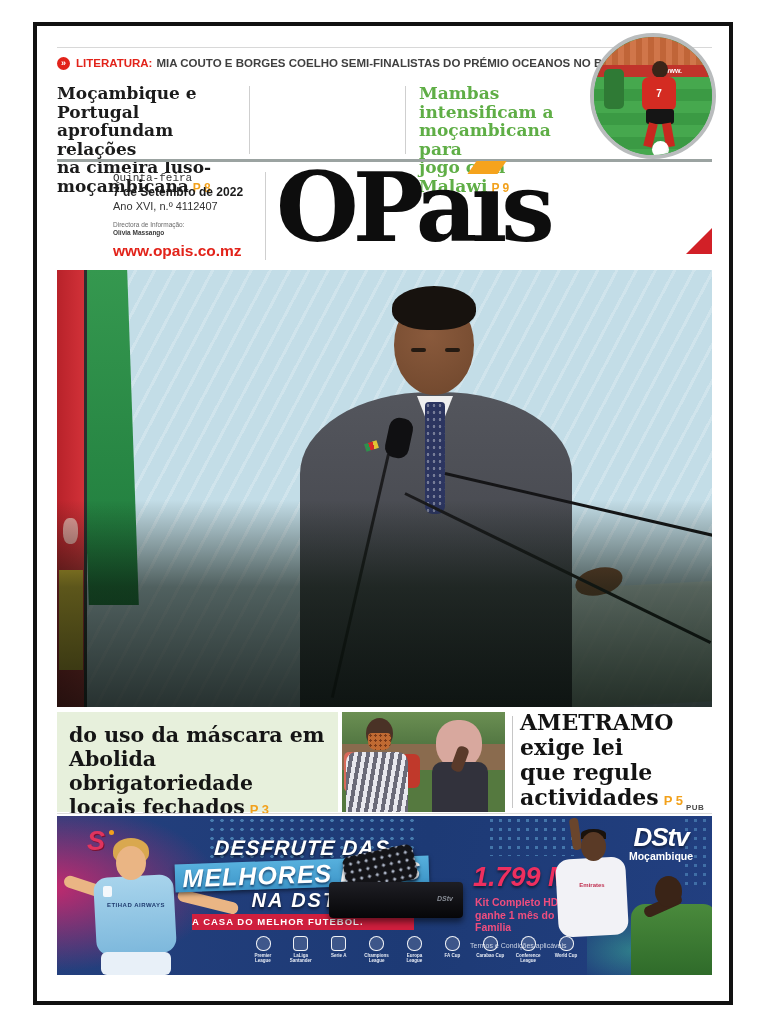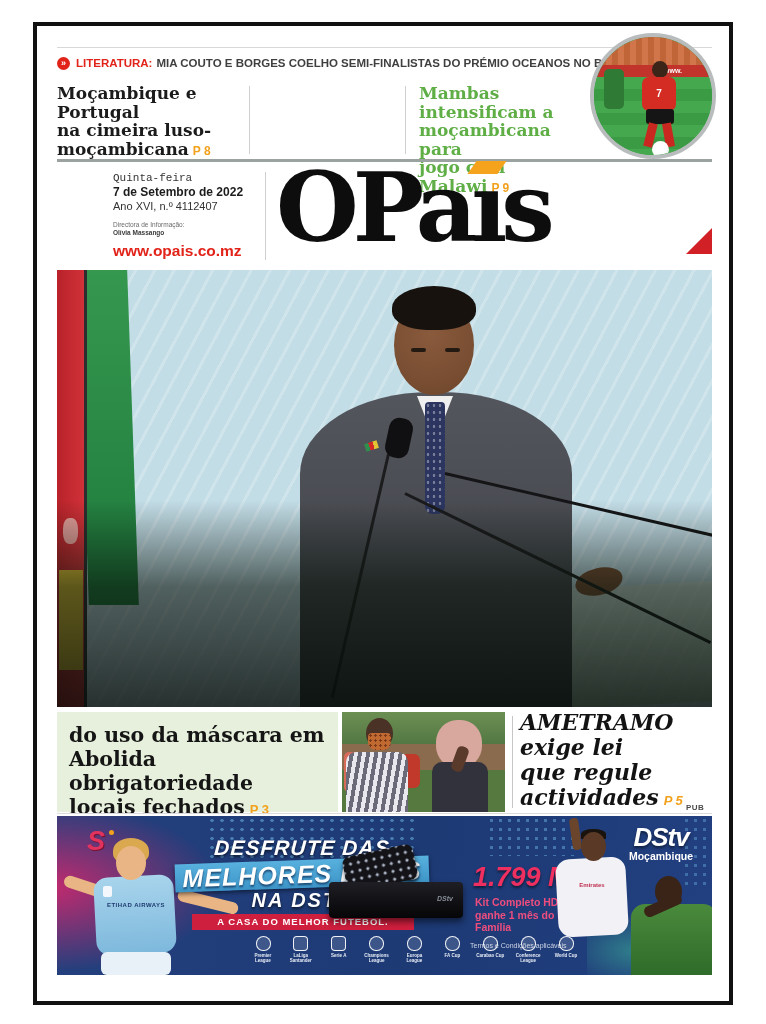--- a/index.html
+++ b/index.html
@@ -89,21 +89,21 @@
   .mp-wall { position:absolute; left:0; top:32px; width:163px; height:26px; background:#8a6b4e; }
   .mp-b1 { position:absolute; left:58px; top:42px; width:20px; height:34px; background:#c0392b; border-radius:6px; }
   .mp-b2 { position:absolute; left:2px; top:40px; width:16px; height:40px; background:#d86a5a; border-radius:5px; }
   .mp1-head { position:absolute; left:24px; top:6px; width:27px; height:31px; background:#4a3226; border-radius:50%; }
   .mp1-mask { position:absolute; left:26px; top:21px; width:23px; height:17px; background:#c06a32; background-image:radial-gradient(#7a3a1a 1px, transparent 1.4px); background-size:5px 5px; border-radius:4px 4px 8px 8px; }
   .mp1-body { position:absolute; left:4px; top:40px; width:62px; height:60px; background:repeating-linear-gradient(100deg,#e8e8ee 0 4px,#6a6a78 4px 8px); border-radius:10px 10px 0 0; }
   .mp2-scarf { position:absolute; left:94px; top:8px; width:46px; height:48px; background:#d8a89e; border-radius:46%; }
   .mp2-body { position:absolute; left:90px; top:50px; width:56px; height:50px; background:#32323c; border-radius:10px 10px 0 0; }
   .mp2-arm { position:absolute; left:112px; top:34px; width:12px; height:26px; background:#5a3a2a; border-radius:5px; transform:rotate(20deg); }
   .sb-vdiv { position:absolute; left:512px; top:716px; width:1px; height:92px; background:#c6c6c6; }
-  .story-right { position:absolute; left:520px; top:710px; width:180px; font-family:"DejaVu Serif", serif; font-weight:bold; font-size:22px; line-height:25px; color:#131313;font-style:italic; }
+  .story-right { position:absolute; left:520px; top:710px; width:180px; font-family:"DejaVu Serif", serif; font-weight:bold; font-size:22px; line-height:25px; color:#131313; }
 
   .rule-pub { position:absolute; left:57px; top:813px; width:655px; height:1px; background:#dcdcdc; }
   .pub { position:absolute; left:686px; top:803px; font-size:8px; font-weight:bold; color:#4a4a4a; letter-spacing:.5px; }
 
   
   .ad { position:absolute; left:57px; top:816px; width:655px; height:159px; background:linear-gradient(100deg,#24407e,#1d3a75 55%,#223f80); overflow:hidden; }
   .ad-dots1 { position:absolute; left:150px; top:0; width:210px; height:56px; background-image:radial-gradient(rgba(120,200,240,.75) 1.5px, transparent 2px); background-size:10px 9px; opacity:.6; }
   .ad-dots2 { position:absolute; left:430px; top:0; width:90px; height:40px; background-image:radial-gradient(rgba(120,200,240,.75) 1.5px, transparent 2px); background-size:9px 9px; opacity:.55; }
   .ad-dots3 { position:absolute; left:625px; top:0; width:30px; height:70px; background-image:radial-gradient(rgba(120,200,240,.7) 1.5px, transparent 2px); background-size:9px 9px; opacity:.5; }
   .ad-splash { position:absolute; left:0; top:0; width:170px; height:159px; background:radial-gradient(ellipse at -5% 45%, #c22a6e 0%, rgba(194,42,110,0) 68%); }
@@ -113,21 +113,21 @@
   .pl-arm-r { position:absolute; left:120px; top:80px; width:62px; height:12px; background:#eab584; border-radius:6px; transform:rotate(14deg); }
   .pl-hair { position:absolute; left:56px; top:22px; width:36px; height:26px; background:#d9a84f; border-radius:50% 50% 40% 40%; }
   .pl-head { position:absolute; left:59px; top:30px; width:30px; height:34px; background:#eab584; border-radius:50%; }
   .pl-torso { position:absolute; left:38px; top:60px; width:80px; height:78px; background:linear-gradient(180deg,#a8d4ec,#7db8dc); border-radius:14px; transform:rotate(-3deg); }
   .pl-badge { position:absolute; left:46px; top:70px; width:9px; height:11px; background:#f4f8fc; border-radius:2px; }
   .pl-jtext { position:absolute; left:48px; top:86px; width:62px; font-size:6px; font-weight:bold; color:#1e3a6e; text-align:center; line-height:7px; letter-spacing:.5px; }
   .pl-shorts { position:absolute; left:44px; top:136px; width:70px; height:23px; background:#e8f0f8; border-radius:6px; }
   .ad-l1 { position:absolute; left:130px; top:20px; width:230px; text-align:center; font-size:21px; font-weight:800; font-style:italic; color:#fff; letter-spacing:1px; transform:skewX(-4deg); text-shadow:0 2px 3px rgba(0,0,0,.65); white-space:nowrap; }
   .ad-strip { position:absolute; left:118px; top:44px; width:254px; height:28px; background:linear-gradient(180deg,#57b0dd,#3d95c8); transform:rotate(-2deg); box-shadow:0 2px 4px rgba(0,0,0,.5); text-align:center; font-size:25px; font-weight:800; font-style:italic; color:#fff; letter-spacing:1px; line-height:28px; text-shadow:0 2px 2px rgba(10,40,80,.7); white-space:nowrap; }
   .ad-l3 { position:absolute; left:130px; top:73px; width:230px; text-align:center; font-size:20px; font-weight:800; font-style:italic; color:#fff; letter-spacing:2px; text-shadow:0 2px 3px rgba(0,0,0,.65); white-space:nowrap; }
-  .ad-tag { position:absolute; left:135px; top:98px; width:222px; height:16px; background:#cf1f3e; text-align:center; font-size:9.5px; font-weight:bold; color:#fff; letter-spacing:1px; line-height:16px; white-space:nowrap; }
+  .ad-tag { position:absolute; left:135px; top:98px; width:222px; height:16px; background:#cf1f3e; text-align:left; font-size:9.5px; font-weight:bold; color:#fff; letter-spacing:1px; line-height:16px; white-space:nowrap; }
   .remote { position:absolute; left:287px; top:34px; width:72px; height:36px; background:#141418; border-radius:8px; transform:rotate(-12deg); background-image:radial-gradient(rgba(200,210,230,.85) 1.3px, transparent 1.8px); background-size:8px 8px; background-position:4px 4px; box-shadow:0 3px 5px rgba(0,0,0,.5); }
   .decoder { position:absolute; left:272px; top:66px; width:134px; height:36px; background:linear-gradient(180deg,#1e1e24,#060608); border-radius:4px; box-shadow:0 4px 6px rgba(0,0,0,.5); }
   .decoder-label { position:absolute; right:10px; top:13px; font-size:7px; color:#8a8f98; font-weight:bold; font-style:italic; }
   .ad-price { position:absolute; left:416px; top:46px; font-size:27px; font-weight:800; font-style:italic; color:#EE2F5F; text-shadow:0 2px 3px rgba(0,0,0,.55); white-space:nowrap; }
   .ad-offer { position:absolute; left:418px; top:80px; width:128px; font-size:10.5px; font-weight:bold; color:#ef4d7e; line-height:12.5px; }
   .ad-terms { position:absolute; left:413px; top:126px; width:140px; font-size:7px; color:#ccd4e4; }
   .dstv { position:absolute; left:548px; top:6px; width:112px; text-align:center; color:#fff; }
   .dstv-brand { font-size:26px; font-weight:800; font-style:italic; letter-spacing:-1px; text-shadow:0 2px 3px rgba(0,0,0,.5); }
   .dstv-region { font-size:10.5px; font-weight:bold; margin-top:-3px; }
   .pr1-arm { position:absolute; left:514px; top:2px; width:9px; height:32px; background:#6a452c; border-radius:4px; transform:rotate(-8deg); }
@@ -155,20 +155,21 @@
 
   <div class="banner">
     <div class="banner-icon">»</div>
     <span class="banner-label">LITERATURA:</span>
     <span class="banner-text">MIA COUTO E BORGES COELHO SEMI-FINALISTAS DO PRÉMIO OCEANOS NO BRASIL</span>
     <span class="banner-ref">P 12</span>
   </div>
 
   <div class="col col-1">
     <div>Moçambique e Portugal</div>
+    <div>aprofundam relações</div>
     <div>na cimeira luso-</div>
     <div><span>moçambicana</span><span class="ref">P 8</span></div>
   </div>
   <div class="vdiv vdiv-1"></div>
   <div class="vdiv vdiv-2"></div>
   <div class="col col-3">
     <div>Mambas</div>
     <div>intensificam a</div>
     <div>moçambicana para</div>
     <div><span>jogo com Malawi</span><span class="ref">P 9</span></div>

